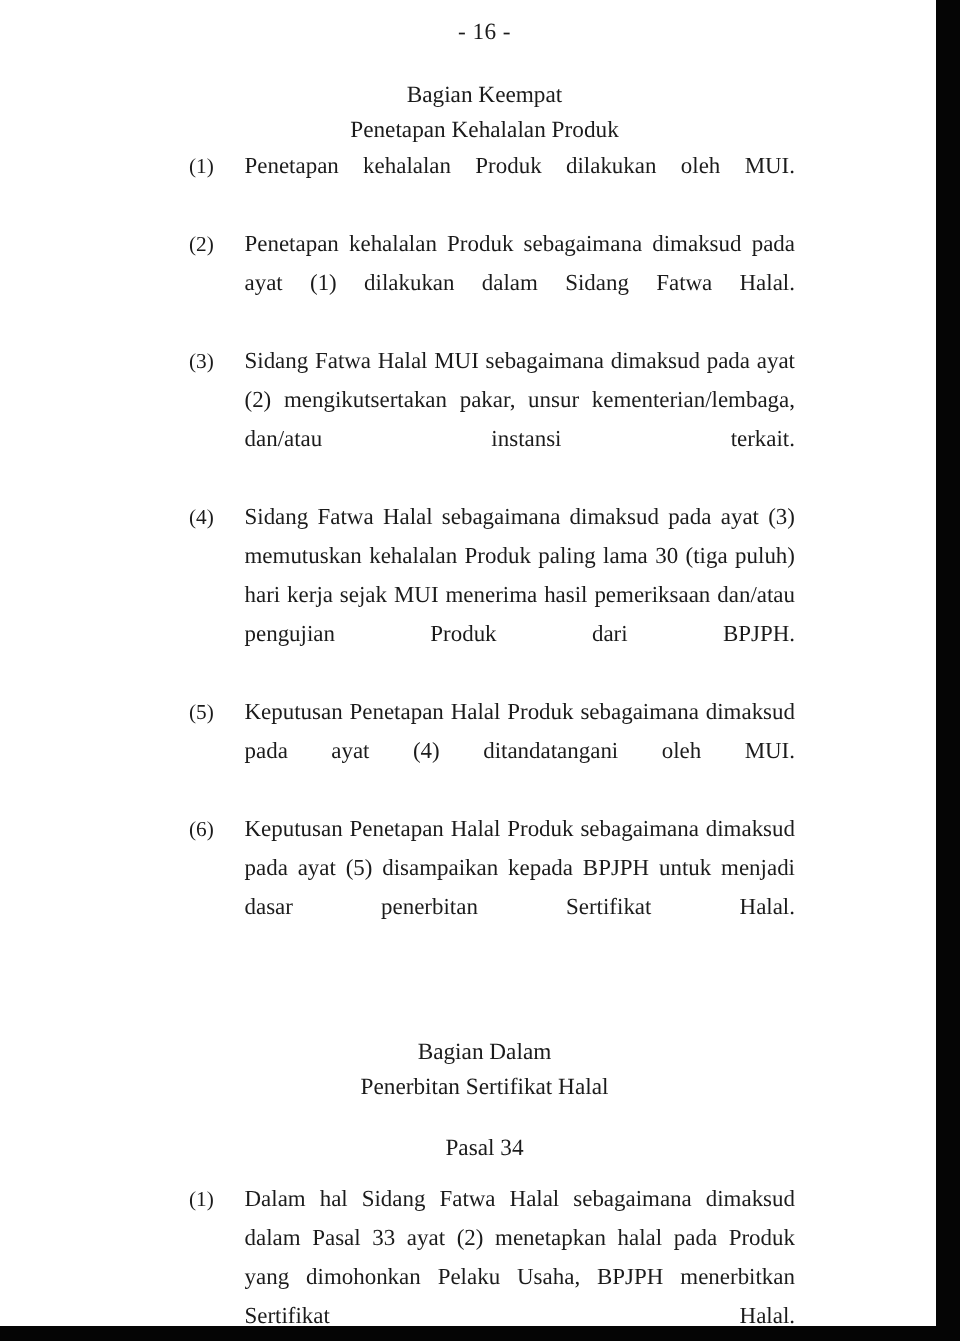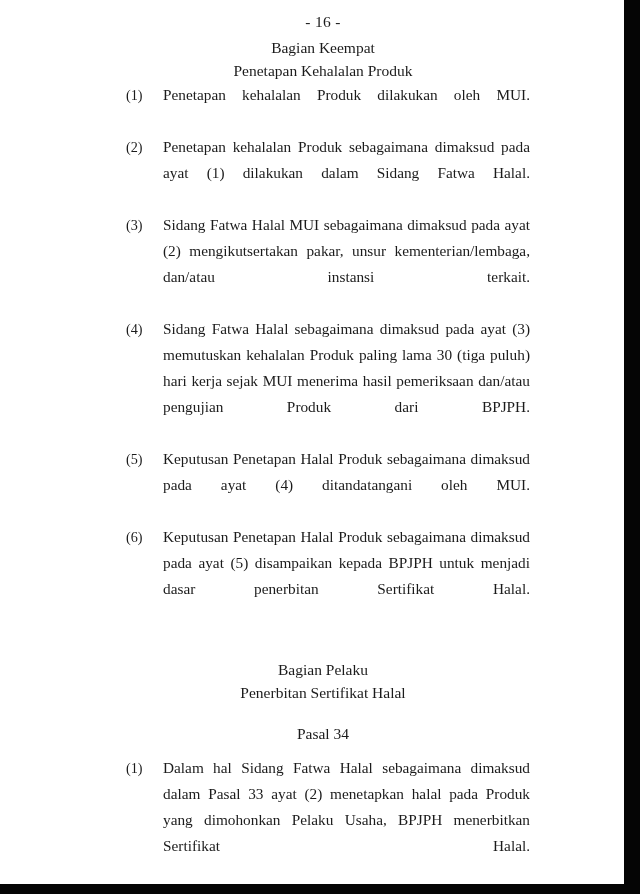--- a/index.html
+++ b/index.html
@@ -61,21 +61,21 @@
     margin-left: -10px;
     line-height: 20px;
   }
   .section-heading {
     text-align: center;
     font-size: 15.5px;
     line-height: 23px;
     margin-left: -10px;
   }
   .heading-block {
-    margin-top: 4px;
+    margin-top: 20px;
   }
   .pasal-heading {
     text-align: center;
     font-size: 15.5px;
     line-height: 22px;
     margin-left: -10px;
     margin-top: 19px;
     margin-bottom: 10px;
   }
   .clause-list {
@@ -159,21 +159,21 @@
         <div class="clause">
           <span class="clause-marker">(6)</span>
           <span class="clause-text">Keputusan Penetapan Halal Produk sebagaimana dimaksud pada ayat (5) disampaikan kepada BPJPH untuk menjadi dasar penerbitan Sertifikat Halal.</span>
         </div>
 
       </div>
 
       <div class="spacer-block"></div>
 
       <div class="heading-block">
-        <div class="section-heading">Bagian Pelaku</div>
+        <div class="section-heading">Bagian Dalam</div>
         <div class="section-heading">Penerbitan Sertifikat Halal</div>
       </div>
 
       <div class="pasal-heading">Pasal 34</div>
 
       <div class="clause-list">
 
         <div class="clause">
           <span class="clause-marker">(1)</span>
           <span class="clause-text">Dalam hal Sidang Fatwa Halal sebagaimana dimaksud dalam Pasal 33 ayat (2) menetapkan halal pada Produk yang dimohonkan Pelaku Usaha, BPJPH menerbitkan Sertifikat Halal.</span>

